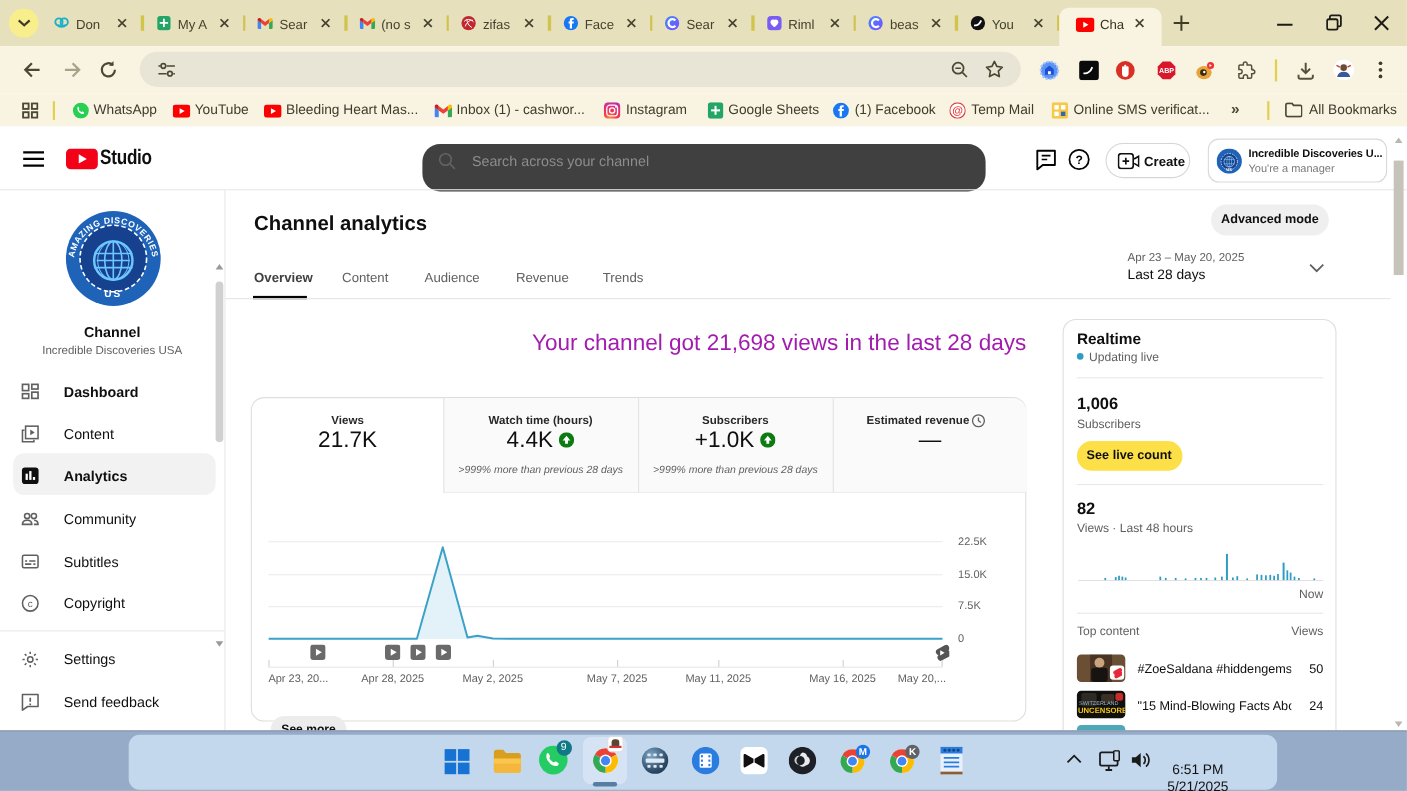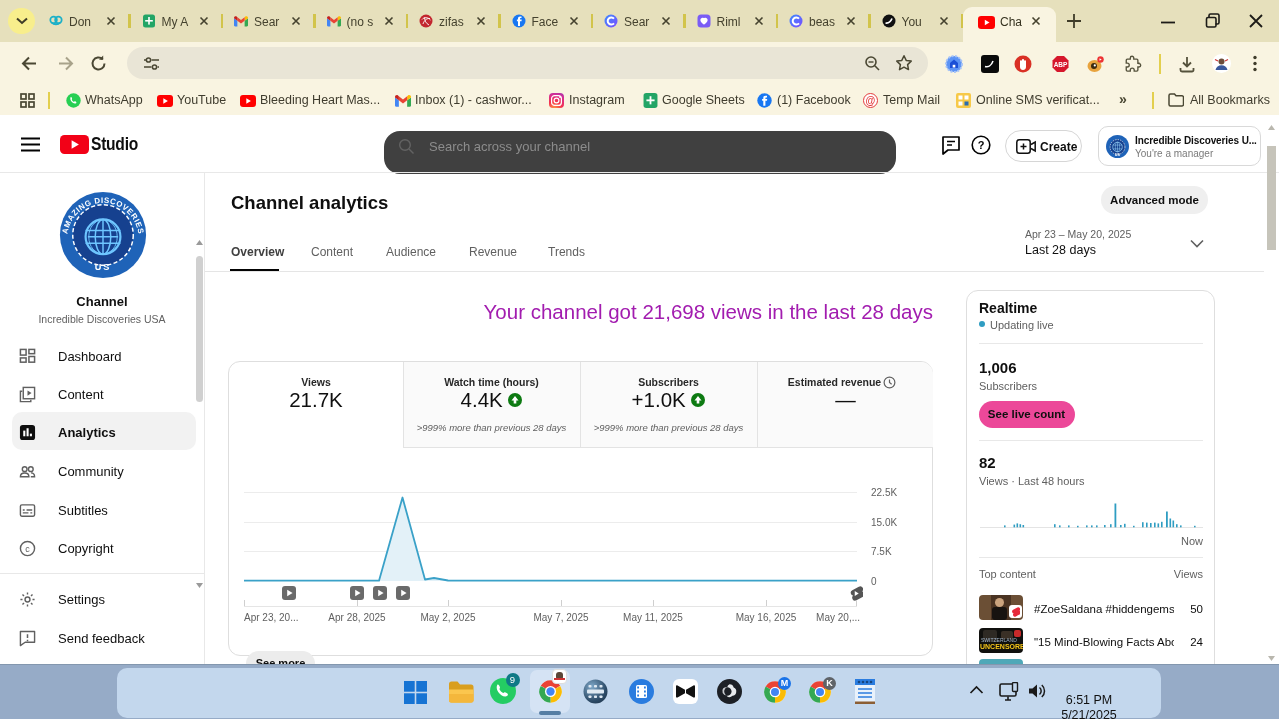--- a/index.html
+++ b/index.html
@@ -404,21 +404,21 @@
     <ellipse cx="48" cy="50" rx="15.5" ry="19" fill="none" stroke="#6ec6ff" stroke-width="1"></ellipse>
     <path d="M29 43h38M29 57h38M31.5 50h33" stroke="#6ec6ff" stroke-width="1.6"></path>
     <path d="M48 31v38" stroke="#6ec6ff" stroke-width="1.6"></path>
     <path id="arcT" d="M9 52 A39 39 0 0 1 87 52" fill="none"></path>
     <text font-size="8.6" font-weight="bold" fill="#fff" letter-spacing="0.6"><textPath href="#arcT" startOffset="50%" text-anchor="middle">AMAZING DISCOVERIES</textPath></text>
     <text x="48" y="86" font-size="10" font-weight="bold" fill="#fff" text-anchor="middle" letter-spacing="2">US</text>
   </svg>
   <div class="txt" style="left:0;top:179px;width:204px;text-align:center;font-size:13px;font-weight:bold;color:#0f0f0f;">Channel</div>
   <div class="txt" style="left:0;top:197.5px;width:204px;text-align:center;font-size:10.5px;color:#606060;">Incredible Discoveries USA</div>
   <div class="abs" style="left:12px;top:296.5px;width:184px;height:38.5px;border-radius:10px;background:#f2f2f2;"></div>
-  <div class="menuitem" style="top:231px;">
+  <div class="menuitem" style="top:231px;font-weight:bold;">
       <svg viewBox="0 0 18 18">
         <g fill="none" stroke="#606060" stroke-width="1.6">
           <rect x="1.5" y="1.5" width="6" height="6"></rect>
           <rect x="10.5" y="1.5" width="6" height="4.5"></rect>
           <rect x="1.5" y="10.5" width="6" height="4.5"></rect>
           <rect x="10.5" y="9" width="6" height="6"></rect>
         </g>
       </svg>
       <span>Dashboard</span>
     </div>
@@ -581,21 +581,21 @@
   <div class="txt" style="left:860px;top:497px;font-size:10px;color:#606060;transform:translateX(-100%);">May 20,...</div>
   <div class="abs" style="left:246px;top:536px;width:69px;height:25px;border-radius:13px;background:#ececec;text-align:center;line-height:25px;font-size:11px;font-weight:bold;color:#0f0f0f;">See more</div>
 
   <div class="abs" style="left:966px;top:174.5px;width:249px;height:400px;border-radius:12px;border:1px solid #dedede;background:#fff;"></div>
   <div class="txt" style="left:979px;top:185px;font-size:14px;font-weight:bold;color:#0f0f0f;">Realtime</div>
   <div class="abs" style="left:978.5px;top:205.5px;width:6px;height:6px;border-radius:3px;background:#2f9dc2;"></div>
   <div class="txt" style="left:990px;top:204px;font-size:11px;color:#606060;">Updating live</div>
   <div class="rdiv" style="top:227.5px;"></div>
   <div class="txt" style="left:979px;top:243.5px;font-size:15px;font-weight:bold;color:#0f0f0f;">1,006</div>
   <div class="txt" style="left:979px;top:265px;font-size:11px;color:#606060;">Subscribers</div>
-  <div class="abs" style="left:978.5px;top:285.5px;width:96px;height:27px;border-radius:14px;background:#ec4899;text-align:center;line-height:27px;font-size:11.5px;font-weight:bold;color:#0f0f0f;">See live count</div>
+  <div class="abs" style="left:978.5px;top:285.5px;width:96px;height:27px;border-radius:14px;background:#fde047;text-align:center;line-height:27px;font-size:11.5px;font-weight:bold;color:#0f0f0f;">See live count</div>
   <div class="rdiv" style="top:324.5px;"></div>
   <div class="txt" style="left:979px;top:338.5px;font-size:15px;font-weight:bold;color:#0f0f0f;">82</div>
   <div class="txt" style="left:979px;top:360px;font-size:11px;color:#606060;">Views · Last 48 hours</div>
   <svg class="abs" style="left:980px;top:386px" width="223" height="27" viewBox="0 0 223 27">
     <g fill="#2f9dc2">
       <rect x="24" y="24.4" width="1.6" height="2.1"></rect>
         <rect x="33.5" y="23.6" width="1.6" height="2.9"></rect>
         <rect x="36.5" y="22.4" width="1.6" height="4.1"></rect>
         <rect x="39.5" y="23.2" width="1.6" height="3.3"></rect>
         <rect x="42.5" y="24" width="1.6" height="2.5"></rect>

